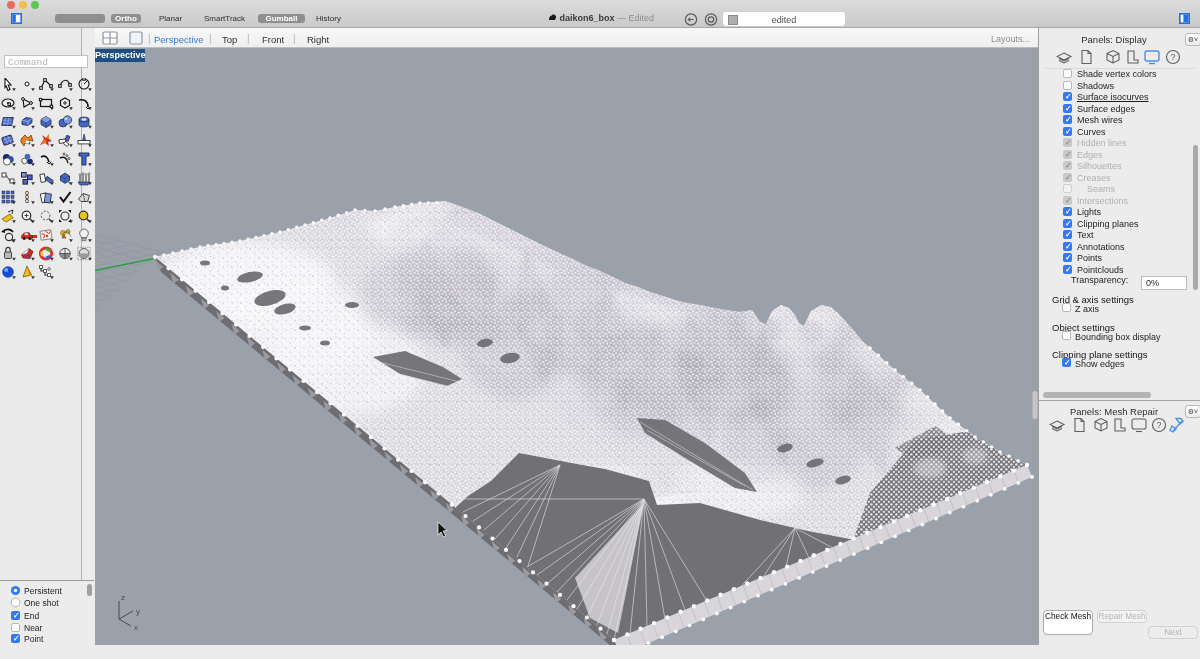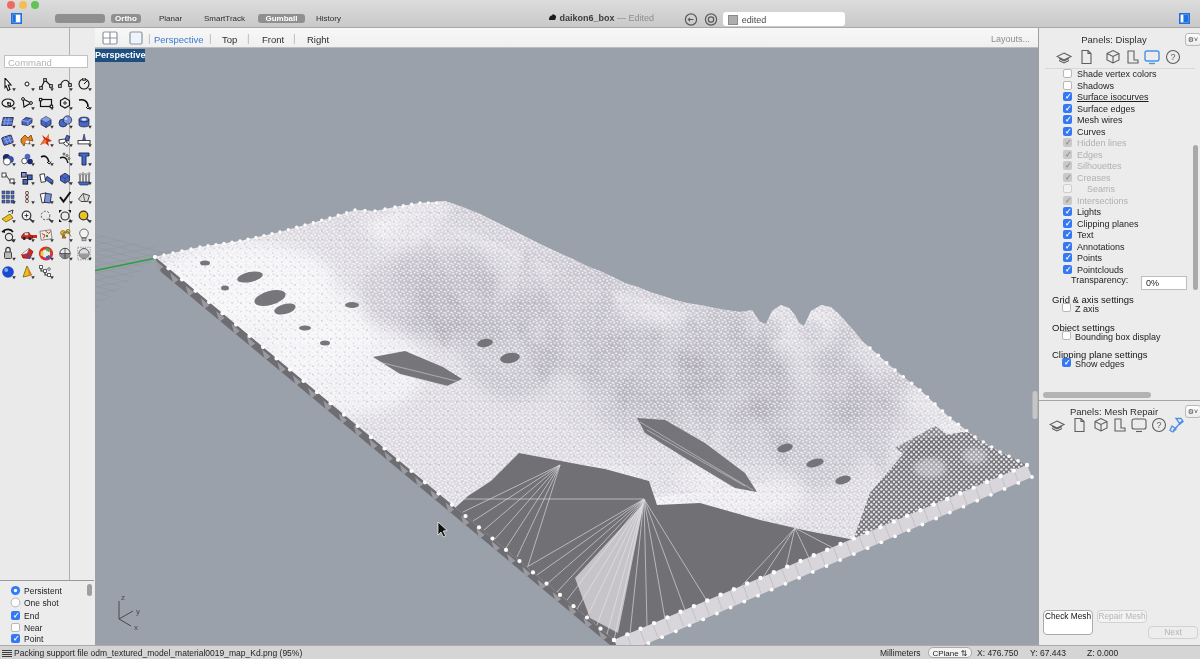--- a/index.html
+++ b/index.html
@@ -12,21 +12,21 @@
   .pill{top:14px;height:9px;border-radius:3px;background:#8f8f8f;}
   .tbtxt{top:14px;font-size:8px;font-weight:400;color:#2e2e2e;line-height:9px;}
   .pilltxt{color:#fff;font-size:8px;font-weight:700;text-align:center;line-height:9.5px;}
   #wtitle{top:1px;left:548px;width:300px;font-size:9px;color:#3c3c3c;font-weight:700;margin-top:12px;}
   
   #tabrow{left:95px;top:28px;width:943px;height:20px;
     background:linear-gradient(#f8f8f8,#efefef);border-bottom:1px solid #bdbdbd;box-sizing:border-box;}
   .vtab{top:6px;font-size:9.5px;color:#2e2e2e;}
   .vsep{top:5px;font-size:10px;color:#b5b5b5;}
   
-  #lbar{left:0;top:28px;width:70px;height:617px;background:#eaeaea;border-right:1px solid #b0b0b0;box-sizing:border-box;}
+  #lbar{left:0;top:28px;width:82px;height:617px;background:#eaeaea;border-right:1px solid #b0b0b0;box-sizing:border-box;font-family:Liberation Mono, monospace;}
   #cmdbox{left:4px;top:27px;width:84px;height:13px;background:#fff;border:1px solid #c2c2c2;
     font-size:9.5px;color:#b4b4b4;line-height:13px;padding-left:3px;box-sizing:border-box;}
   
   #osnap{left:0;top:580px;width:94px;height:65px;background:#ececec;border-top:1px solid #9a9a9a;box-sizing:border-box;}
   .osr{font-size:8.5px;color:#1c1c1c;line-height:9px;}
   
   #vp{left:95px;top:48px;width:943px;height:597px;background:#9aa1ab;overflow:hidden;}
   #vplabel{left:0;top:1px;width:50px;height:13px;background:#1d4f80;color:#fff;
     font-size:9px;font-weight:700;text-align:center;line-height:13px;}
   
@@ -70,21 +70,21 @@
     <div class="abs tbtxt" style="left:316px;">History</div>
 
     <svg class="abs" style="left:684px;top:12px;" width="36" height="15" viewBox="0 0 36 15">
       <circle cx="7" cy="7.5" r="5.6" fill="none" stroke="#5a5a5a" stroke-width="1.2"></circle>
       <path d="M4.5 7.5 h5 M6 5.8 L4.3 7.5 L6 9.2" fill="none" stroke="#5a5a5a" stroke-width="1.1"></path>
       <circle cx="27" cy="7.5" r="5.6" fill="none" stroke="#5a5a5a" stroke-width="1.2"></circle>
       <circle cx="27" cy="7.5" r="2.7" fill="none" stroke="#5a5a5a" stroke-width="1.2"></circle>
     </svg>
     <div class="abs" style="left:723px;top:12px;width:122px;height:14px;background:#fff;border-radius:3px;"></div>
     <div class="abs" style="left:728px;top:15px;width:8px;height:8px;background:#adadad;border:1px solid #8a8a8a;"></div>
-    <div class="abs" style="left:693px;top:15px;width:122px;text-align:center;font-size:9px;color:#4a4a4a;">edited</div>
+    <div class="abs" style="left:723px;top:15px;width:122px;text-align:center;font-size:9px;color:#4a4a4a;">edited</div>
 
     <svg class="abs" style="left:1179px;top:13px;" width="11" height="11" viewBox="0 0 11 11">
       <rect x="0.8" y="0.8" width="9.4" height="9.4" fill="#fff" stroke="#1f6fe0" stroke-width="1.6"></rect>
       <rect x="4.4" y="1.6" width="5" height="7.8" fill="#1f6fe0"></rect>
     </svg>
   </div>
 
   <div class="abs" id="tabrow">
     <svg class="abs" style="left:7px;top:3px;" width="16" height="14" viewBox="0 0 16 14">
       <rect x="1" y="1" width="14" height="12" rx="1.5" fill="#fff" stroke="#8d959f" stroke-width="1.2"></rect>
@@ -957,25 +957,13 @@
           <path d="M124 15 L134 4 M127 2.5 l5 0 l2 3 l-3 2.5 z M123 10 l4 3 l-3 3 l-3 -1.5 z"></path>
         </g>
       </g>
       <text x="110" y="12" font-size="9" fill="#5f5f5f" text-anchor="middle" font-family="Liberation Sans">?</text>
     </svg>
     <div class="abs" style="left:4px;top:582px;width:50px;height:25px;background:#fff;border:1px solid #ababab;border-radius:4px;box-sizing:border-box;font-size:8.3px;color:#111;text-align:center;line-height:11px;white-space:nowrap;">Check Mesh</div>
     <div class="abs" style="left:58px;top:582px;width:50px;height:13px;background:#f3f3f3;border:1px solid #d2d2d2;border-radius:4px;box-sizing:border-box;font-size:8.3px;color:#b5b5b5;text-align:center;line-height:11px;white-space:nowrap;">Repair Mesh</div>
     <div class="abs" style="left:109px;top:598px;width:50px;height:13px;background:#ededed;border:1px solid #d2d2d2;border-radius:4px;box-sizing:border-box;font-size:8.6px;color:#b5b5b5;text-align:center;line-height:11px;">Next</div>
   </div>
 
-  <div class="abs" id="sbar">
-    <svg class="abs" style="left:2px;top:3px;" width="10" height="9" viewBox="0 0 10 9">
-      <path d="M0 1.5 h10 M0 3.5 h10 M0 5.5 h10 M0 7.5 h10" stroke="#3c3c3c" stroke-width="1"></path>
-    </svg>
-    <div class="abs st" style="left:14px;">Packing support file odm_textured_model_material0019_map_Kd.png (95%)</div>
-    <div class="abs st" style="left:880px;">Millimeters</div>
-    <div class="abs" style="left:928px;top:1px;width:44px;height:11px;background:#f2f2f2;border:1px solid #aaa;
-      border-radius:5px;font-size:8px;color:#222;line-height:11px;text-align:center;box-sizing:border-box;">CPlane ⇅</div>
-    <div class="abs st" style="left:977px;">X: 476.750</div>
-    <div class="abs st" style="left:1030px;">Y: 67.443</div>
-    <div class="abs st" style="left:1087px;">Z: 0.000</div>
-  </div>
 
 </div>
 </body></html>

